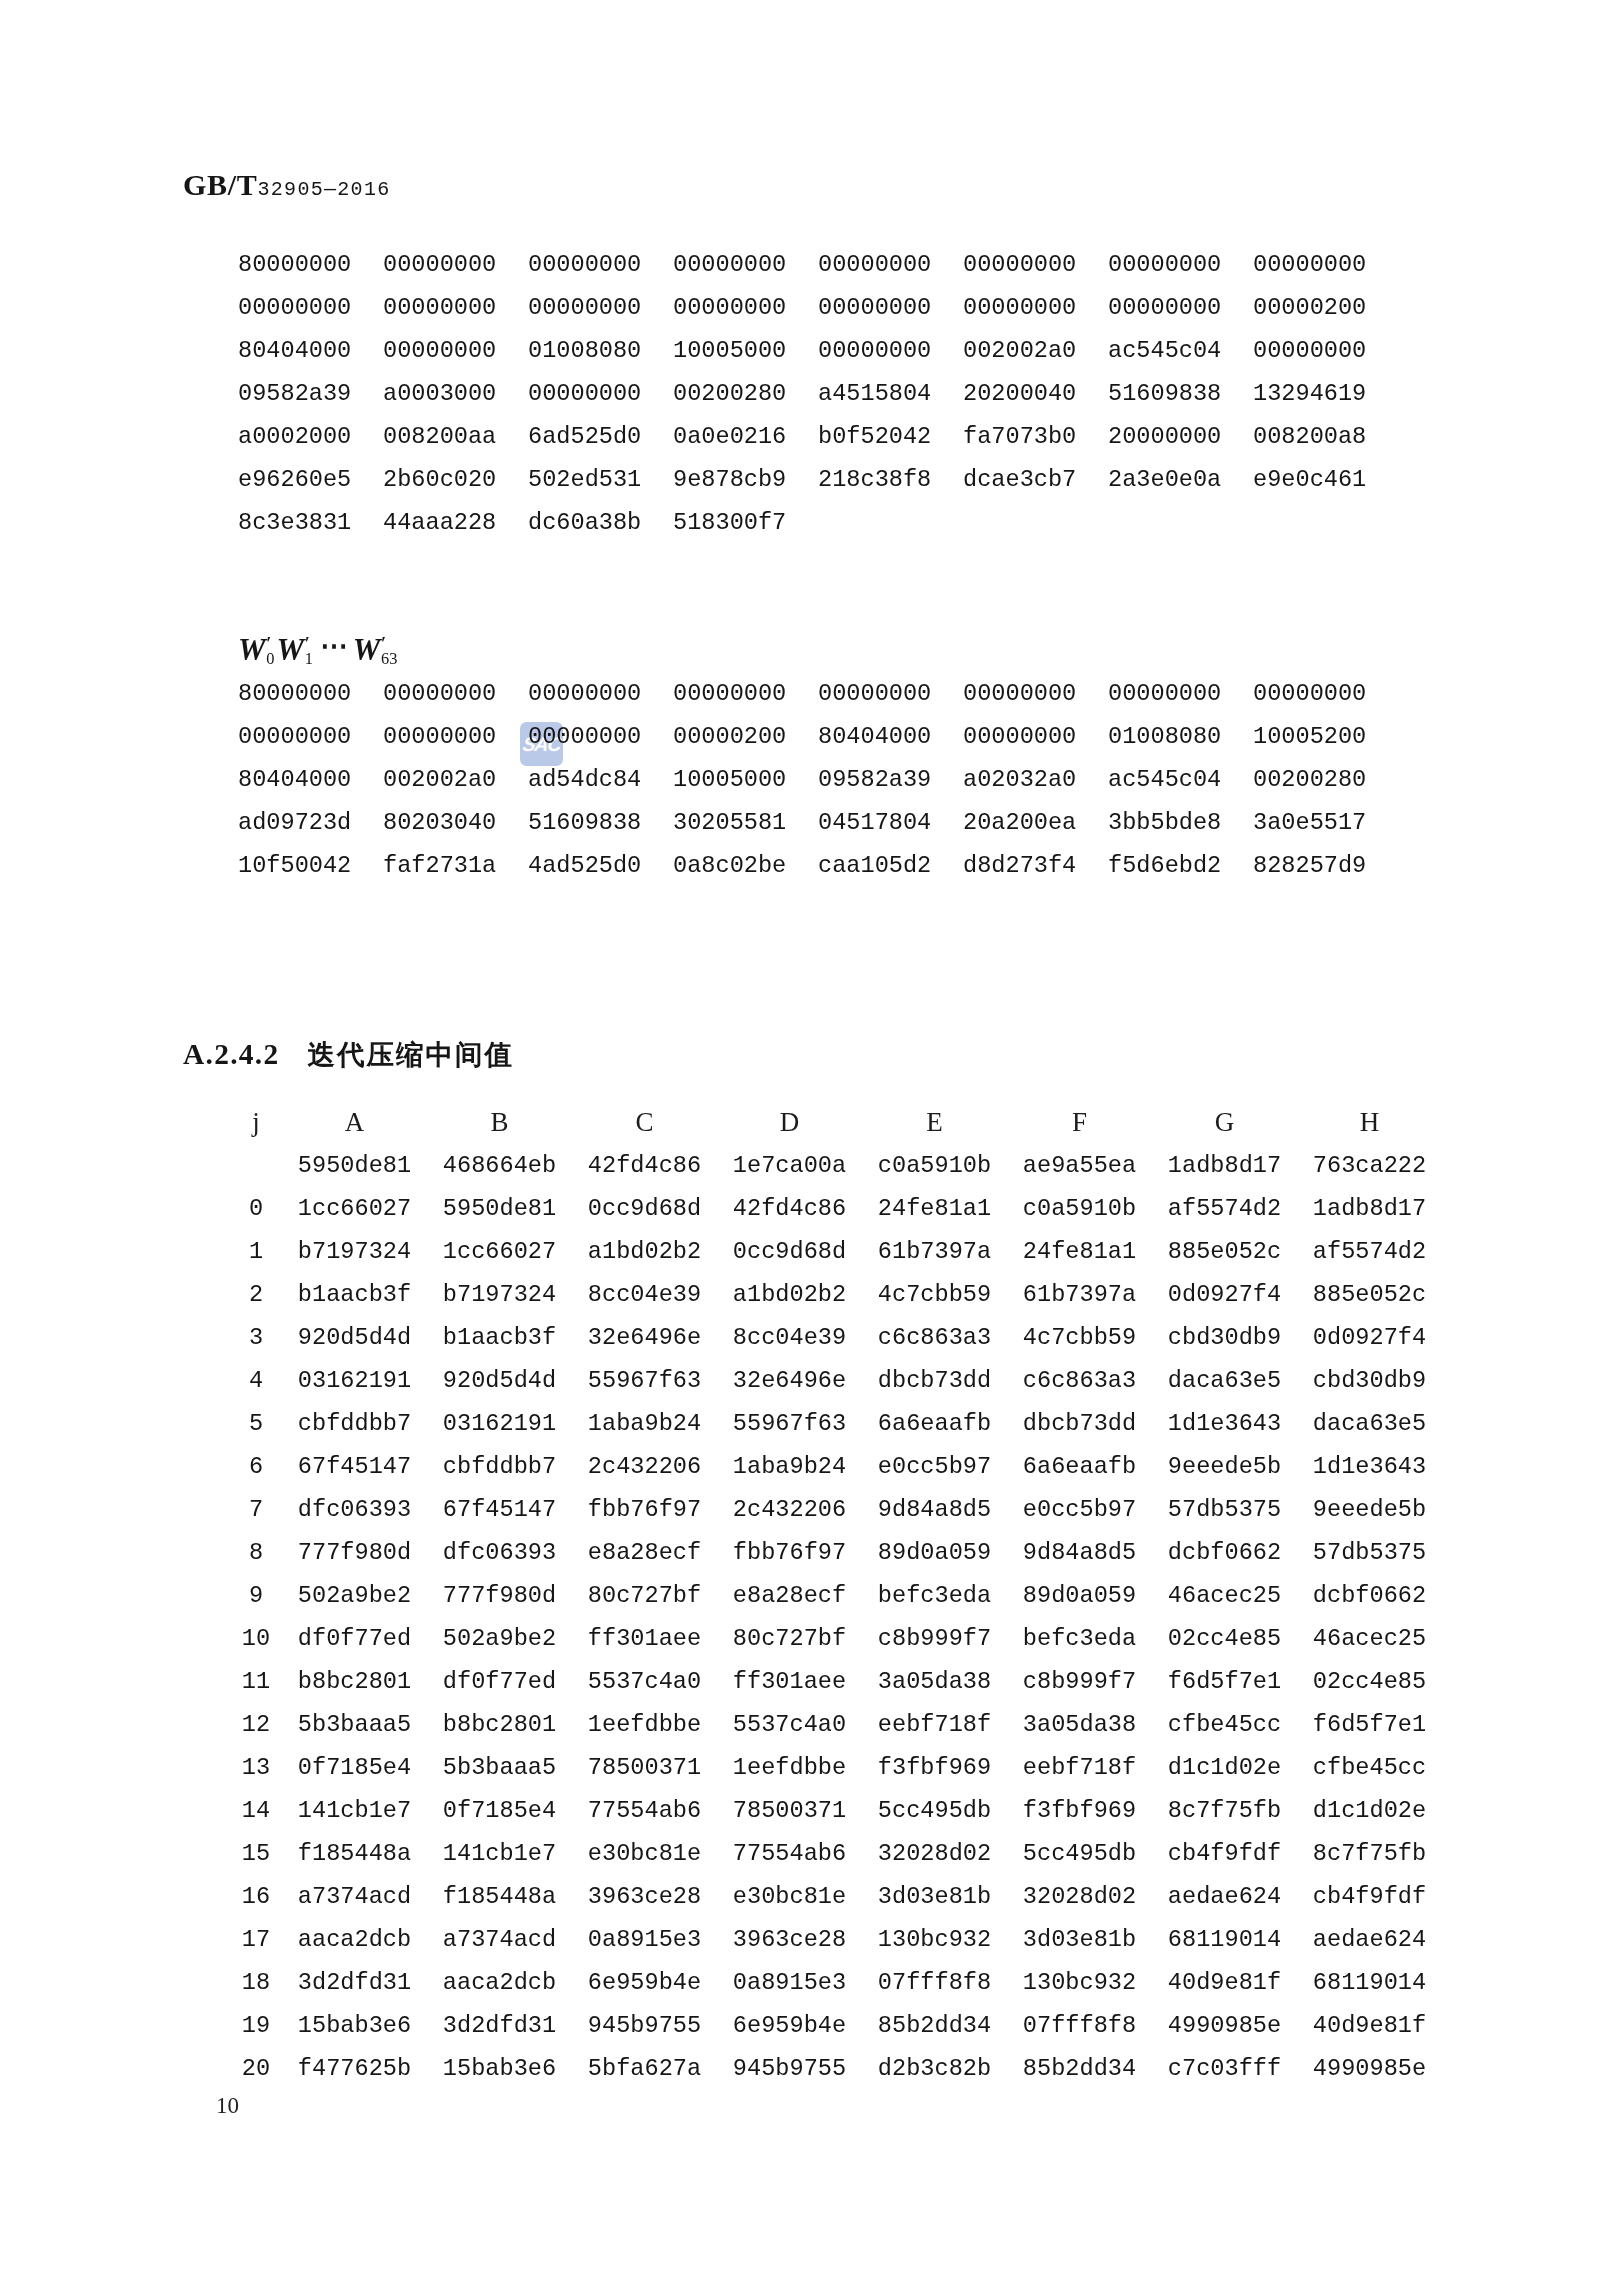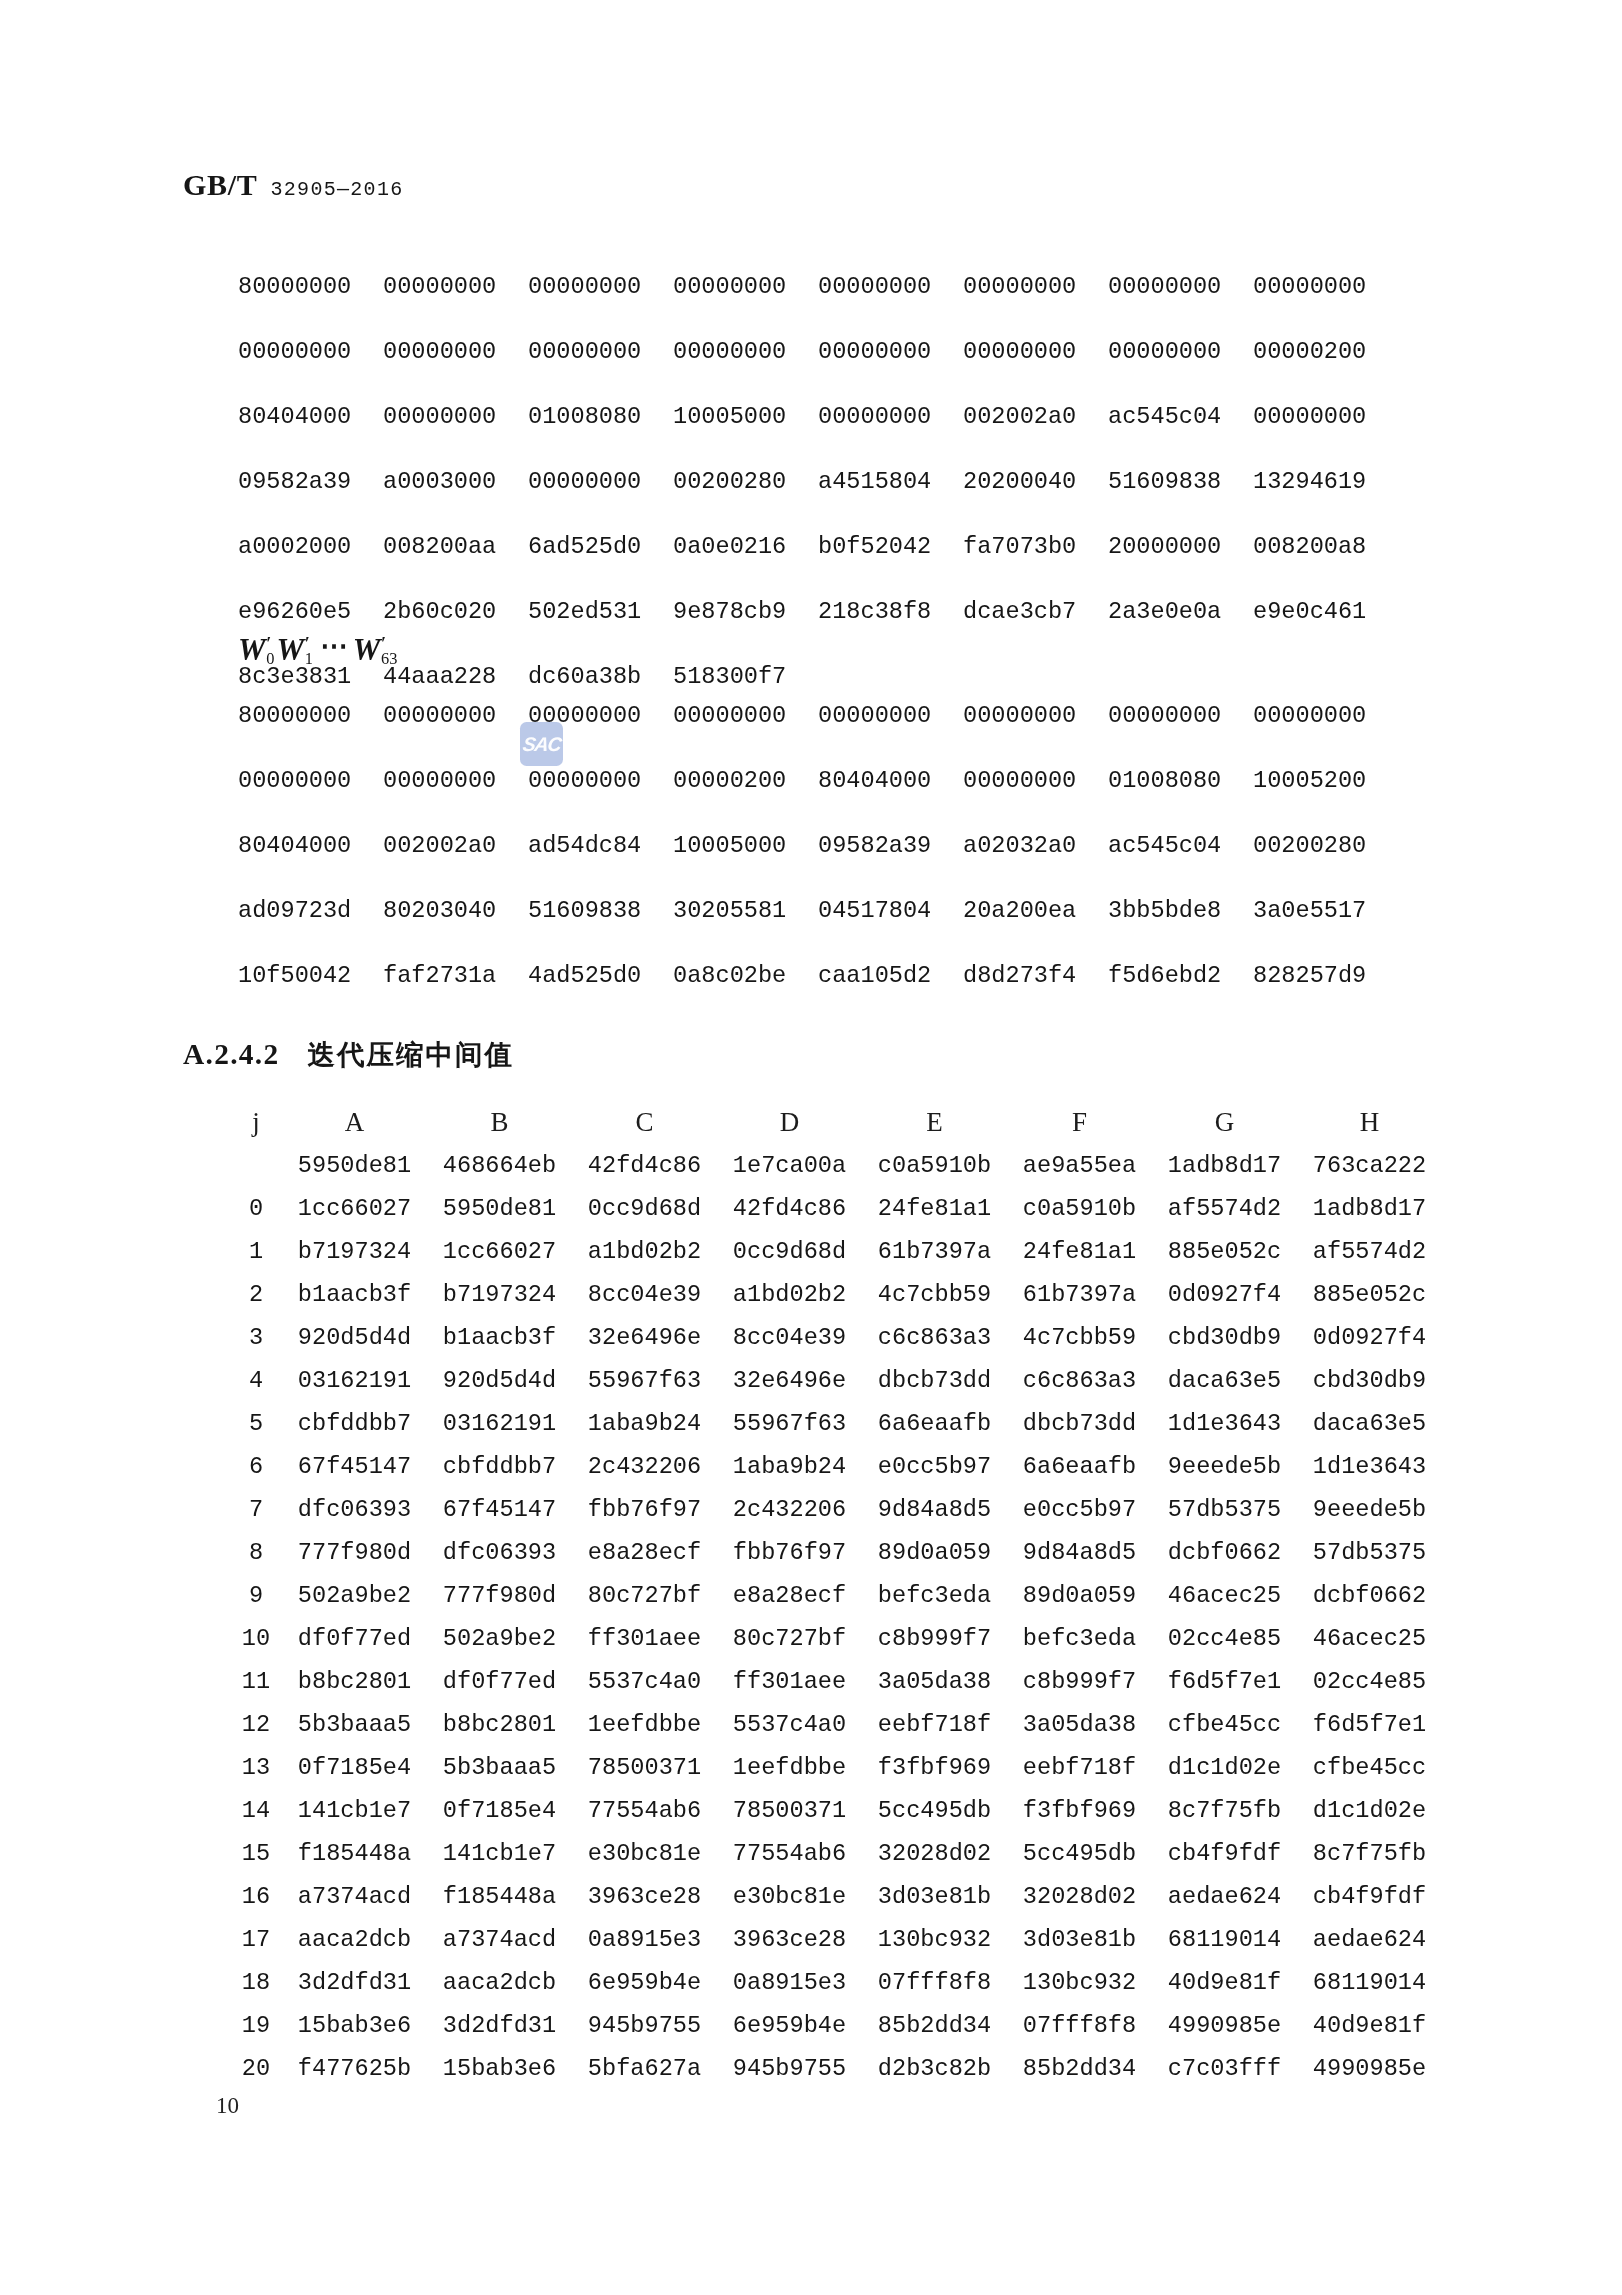--- a/index.html
+++ b/index.html
@@ -7,36 +7,36 @@
     position:relative;
     width:1623px;height:2295px;
     background:#ffffff;
     overflow:hidden;
     font-family:"Liberation Mono","DejaVu Sans Mono",monospace;
     color:#161616;
   }
   
   .running-header{
     position:absolute;left:183px;top:168px;
-    display:flex;align-items:baseline;gap:13px;
+    display:flex;align-items:baseline;
     white-space:nowrap;
   }
   .hdr-prefix{
     font-family:"Liberation Serif","DejaVu Serif",serif;
     font-weight:bold;font-size:30px;letter-spacing:0.7px;
   }
   .hdr-number{
     font-family:Liberation Mono, monospace;
     font-size:20px;font-weight:normal;letter-spacing:1.3px;
   }
   
   .hexblock{position:absolute;left:238px;z-index:2;}
   #block1{top:243px;}
   #block2{top:672px;}
-  .hexrow{display:flex;height:43px;align-items:center;margin-top:22px;}
+  .hexrow{display:flex;height:43px;align-items:center;}
   .hexcell{
     width:145px;flex:0 0 145px;
     font-size:23.6px;letter-spacing:0px;
     color:#161616;text-align:left;
   }
   
   .formula{
     position:absolute;left:238px;top:628px;height:42px;z-index:2;
     display:flex;align-items:center;
     font-family:"Liberation Serif","DejaVu Serif",serif;

